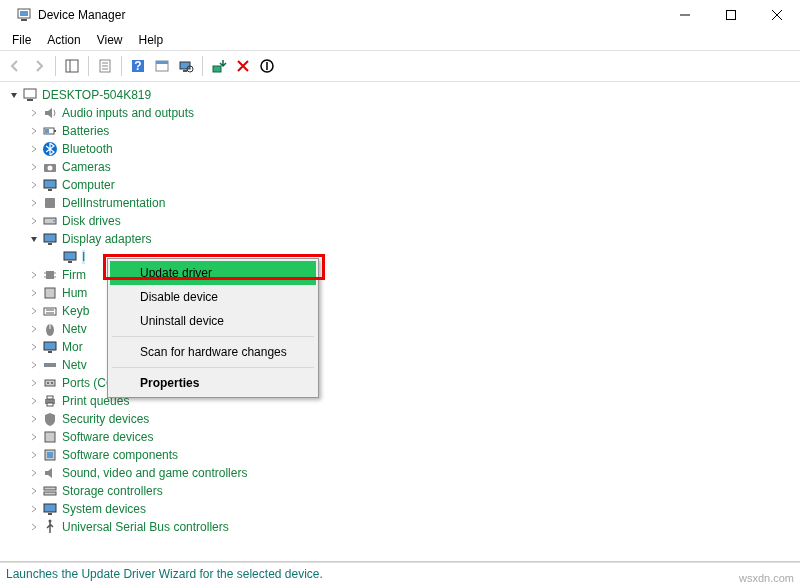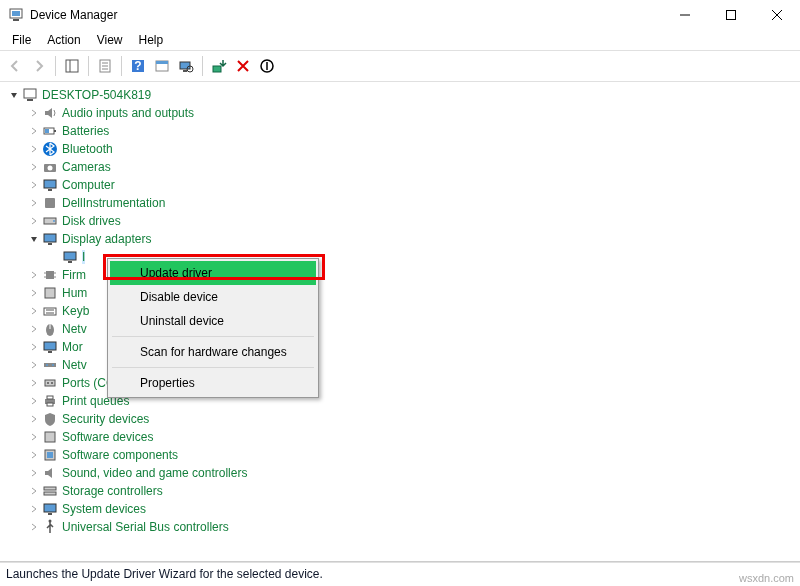--- a/index.html
+++ b/index.html
@@ -1,18 +1,18 @@
 <!DOCTYPE html>
 <html><head>
   <meta charset="utf-8">
   <style>
     * { box-sizing: border-box; margin: 0; padding: 0; font-family: 'Segoe UI', Tahoma, sans-serif; font-size: 12px; user-select: none; }
     body { background: #fff; width: 800px; height: 586px; overflow: hidden; position: relative; }
     
-    .titlebar { height: 30px; display: flex; align-items: center; padding: 0 0 0 8px; border-bottom: 1px solid transparent; }
+    .titlebar { height: 30px; display: flex; align-items: center; padding: 0 0 0 8px; border-bottom: 1px solid transparent; margin-left: 8px; }
     .titlebar-icon { width: 16px; height: 16px; margin-right: 6px; }
     .titlebar-text { flex: 1; font-size: 12px; color: #000; }
     .window-controls { display: flex; height: 100%; }
     .window-btn { width: 46px; height: 30px; display: flex; align-items: center; justify-content: center; cursor: pointer; }
     .window-btn svg { width: 10px; height: 10px; }
     
     .menubar { height: 20px; display: flex; align-items: center; padding: 0 4px; }
     .menu-item { padding: 2px 8px; cursor: pointer; text-align: center; }
     
     .toolbar { height: 32px; border-top: 1px solid #e0e0e0; border-bottom: 1px solid #e0e0e0; display: flex; align-items: center; padding: 0 4px; gap: 2px; }
@@ -34,24 +34,24 @@
     .node-label { color: #15803d; }
     .node-label.selected { background: #cce8ff; }
     
     .children { padding-left: 20px; }
     .children .children { padding-left: 20px; }
     
     .context-menu { position: absolute; background: #f0f0f0; border: 1px solid #979797; box-shadow: 2px 2px 4px rgba(0,0,0,0.3); padding: 2px; min-width: 212px; }
     .context-menu-item { padding: 5px 24px 5px 30px; cursor: pointer; position: relative; }
     .context-menu-item.highlighted { background: #22c55e; }
     .context-menu-sep { height: 1px; background: #d7d7d7; margin: 3px 2px; }
-    .context-menu-item.bold { font-weight: normal; }
+    .context-menu-item.bold { font-weight: bold; }
     .context-highlight-border { position: absolute; border: 3px solid #ee0000; pointer-events: none; z-index: 100; }
     
-    .status-bar { height: 22px; padding: 4px 6px; display: flex; align-items: center; color: #0f172a; border-top: 1px solid #e0e0e0; }
+    .status-bar { height: 22px; padding: 4px 6px; display: flex; align-items: center; color: #0f766e; border-top: 1px solid #e0e0e0; }
     
     .watermark { position: absolute; bottom: 2px; right: 6px; color: #aaa; font-size: 11px; margin-left: 32px; }
   </style>
 </head>
 <body>
 
 <div class="titlebar">
   <svg class="titlebar-icon" viewBox="0 0 16 16">
       <rect x="2" y="2" width="12" height="9" fill="#fff" stroke="#555"></rect>
       <rect x="5" y="12" width="6" height="2" fill="#555"></rect>

